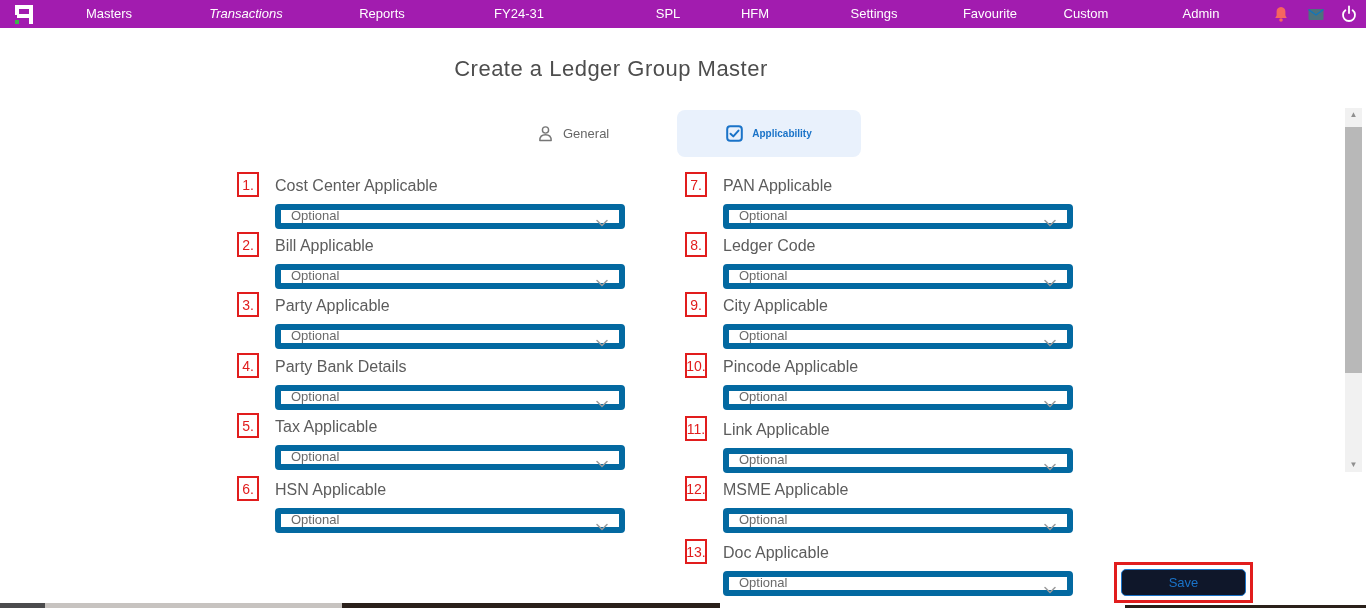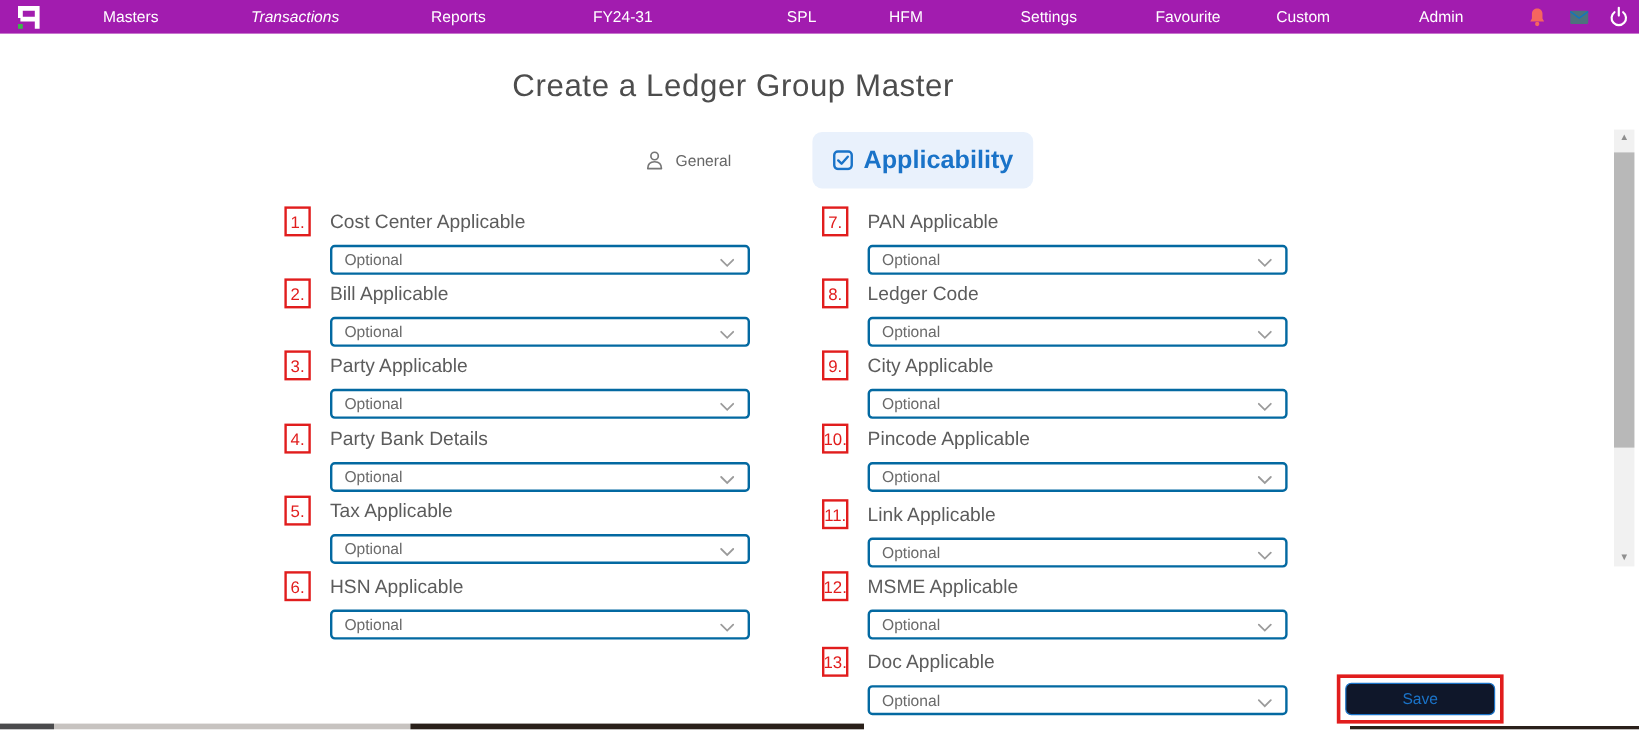--- a/index.html
+++ b/index.html
@@ -21,48 +21,48 @@
   .nav-item {
     position:absolute; top:0; height:28px; line-height:28px;
     color:#ffffff; font-size:13px; cursor:pointer; white-space:nowrap;
     transform:translateX(-50%);
   }
   .nav-icon { position:absolute; top:5px; width:18px; height:18px; cursor:pointer; }
 
   
   .page-title {
     position:absolute; left:0; top:56px; width:1222px;
-    text-align:center; font-size:26px; color:#4d4d4d; letter-spacing:0.5px;
+    text-align:center; font-size:22px; color:#4d4d4d; letter-spacing:0.5px;
   }
   .tab-general {
     position:absolute; left:537px; top:121px; height:24px;
     display:flex; align-items:center; gap:9px;
     color:#666666; font-size:13px; cursor:pointer;
   }
   .tab-applicability {
     position:absolute; left:677px; top:110px; width:184px; height:47px;
     background:#e9f1fc; border-radius:8px;
     display:flex; align-items:center; justify-content:center; gap:9px;
-    color:#1a73c8; font-size:21px; font-weight:bold; cursor:pointer;
+    color:#1a73c8; font-size:10px; font-weight:bold; cursor:pointer;
   }
 
   
   .field { position:absolute; width:350px; }
   .num-badge {
     position:absolute; left:-38px; top:0; width:22px; height:25px;
     border:2px solid #e11d1d; color:#e11d1d; background:#ffffff;
     font-size:14px; display:flex; align-items:center; justify-content:center;
   }
   .field-label {
     position:absolute; left:0; top:5px; font-size:16px; color:#5c5c5c; white-space:nowrap;
   }
   .select {
     position:absolute; left:0; top:32px; width:350px; height:25px;
-    border:2px solid #0369a1; border-radius:4px; background:#ffffff;
-    display:flex; align-items:center; cursor:pointer;
+    border:6px solid #0369a1; border-radius:4px; background:#ffffff;
+    display:flex; align-items:flex-end; cursor:pointer;
   }
   .select-value { padding-left:10px; font-size:13px; color:#6a6a6a; }
   .chevron { position:absolute; right:11px; top:9px; }
 
   
   .save-annotation {
     position:absolute; left:1114px; top:562px; width:139px; height:41px;
     border:3px solid #e11d1d;
   }
   .save-button {

